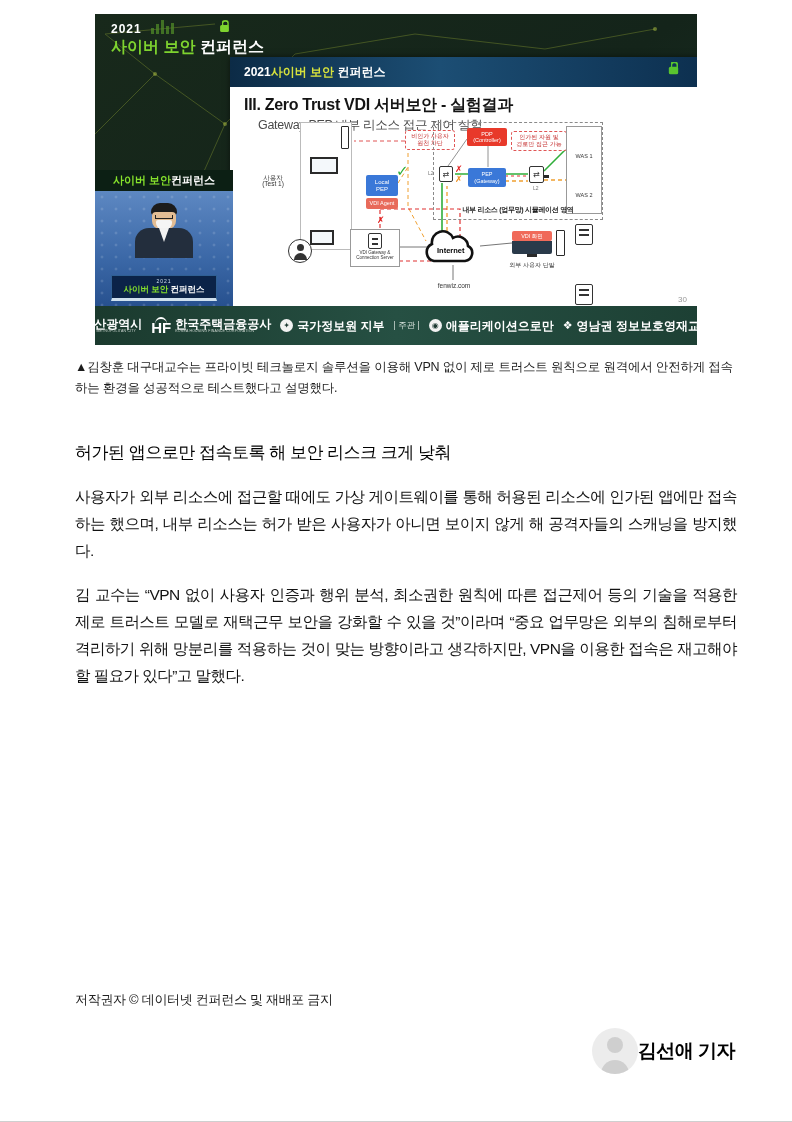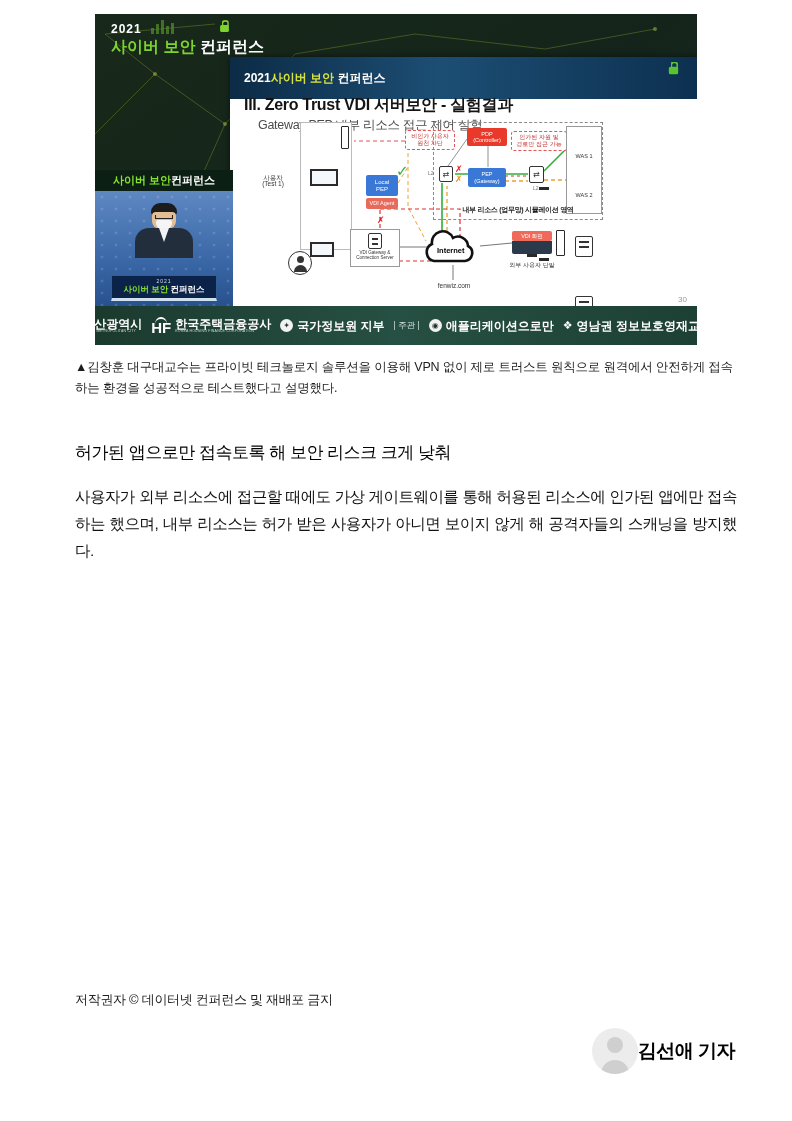--- a/index.html
+++ b/index.html
@@ -21,21 +21,21 @@
   .skyline { position:absolute; left:40px; top:-2px; display:flex; align-items:flex-end; gap:2px; opacity:.75; }
   .skyline i { display:block; background:#4f8a28; width:3px; }
   .lock { position:relative; width:11px; height:9px; background:#7ed32f; border-radius:2px; }
   .lock:before { content:""; position:absolute; top:-6px; left:2px; width:5px; height:6px;
                  border:2px solid #7ed32f; border-bottom:none; border-radius:4px 4px 0 0; }
   .brand-lock { position:absolute; left:108px; top:2px; transform:scale(.8); }
 
   
   .slide { position:absolute; left:135px; top:43px; width:467px; height:251px; background:#fff;
            box-shadow:0 0 6px rgba(0,0,0,.5); }
-  .slide-header { position:relative; height:42px; background:linear-gradient(90deg,#0c2b46 0%,#1c4e74 45%,#0d3050 100%);
+  .slide-header { position:relative; height:30px; background:linear-gradient(90deg,#0c2b46 0%,#1c4e74 45%,#0d3050 100%);
                   display:flex; align-items:center; padding:0 14px; }
   .slide-header .t { font-size:12px; font-weight:bold; color:#fff; }
   .slide-header .t .acc { color:#d8e23c; }
   .slide-header .lock { position:absolute; right:18px; top:9px; transform:scale(.85); background:#59c42f; }
   .slide-header .lock:before { border-color:#59c42f; }
   .slide-title { position:absolute; left:14px; top:38px; font-size:16px; font-weight:bold; color:#141414; letter-spacing:-.3px; }
   .slide-sub { position:absolute; left:28px; top:60px; font-size:12.5px; color:#4a4a4a; letter-spacing:-.3px; }
   .pagenum { position:absolute; right:10px; bottom:4px; font-size:8px; color:#999; }
 
   .d { position:absolute; }
@@ -317,20 +317,21 @@
         <span class="sp-name">영남권 정보보호영재교육원협의회</span>
       </div>
     </div>
   </div>
 
   <div class="caption">▲김창훈 대구대교수는 프라이빗 테크놀로지 솔루션을 이용해 VPN 없이 제로 트러스트 원칙으로 원격에서 안전하게 접속하는 환경을 성공적으로 테스트했다고 설명했다.</div>
 
   <h2 class="heading">허가된 앱으로만 접속토록 해 보안 리스크 크게 낮춰</h2>
   <div class="article">
     <p>사용자가 외부 리소스에 접근할 때에도 가상 게이트웨이를 통해 허용된 리소스에 인가된 앱에만 접속하는 했으며, 내부 리소스는 허가 받은 사용자가 아니면 보이지 않게 해 공격자들의 스캐닝을 방지했다.</p>
+    <p>김 교수는 “VPN 없이 사용자 인증과 행위 분석, 최소권한 원칙에 따른 접근제어 등의 기술을 적용한 제로 트러스트 모델로 재택근무 보안을 강화할 수 있을 것”이라며 “중요 업무망은 외부의 침해로부터 격리하기 위해 망분리를 적용하는 것이 맞는 방향이라고 생각하지만, VPN을 이용한 접속은 재고해야 할 필요가 있다”고 말했다.</p>
   </div>
 
   <div class="copyright">저작권자 © 데이터넷 컨퍼런스 및 재배포 금지</div>
   <div class="byline">
     <div class="avatar"></div>
     <div class="reporter">김선애 기자</div>
   </div>
 
 </div>
 

